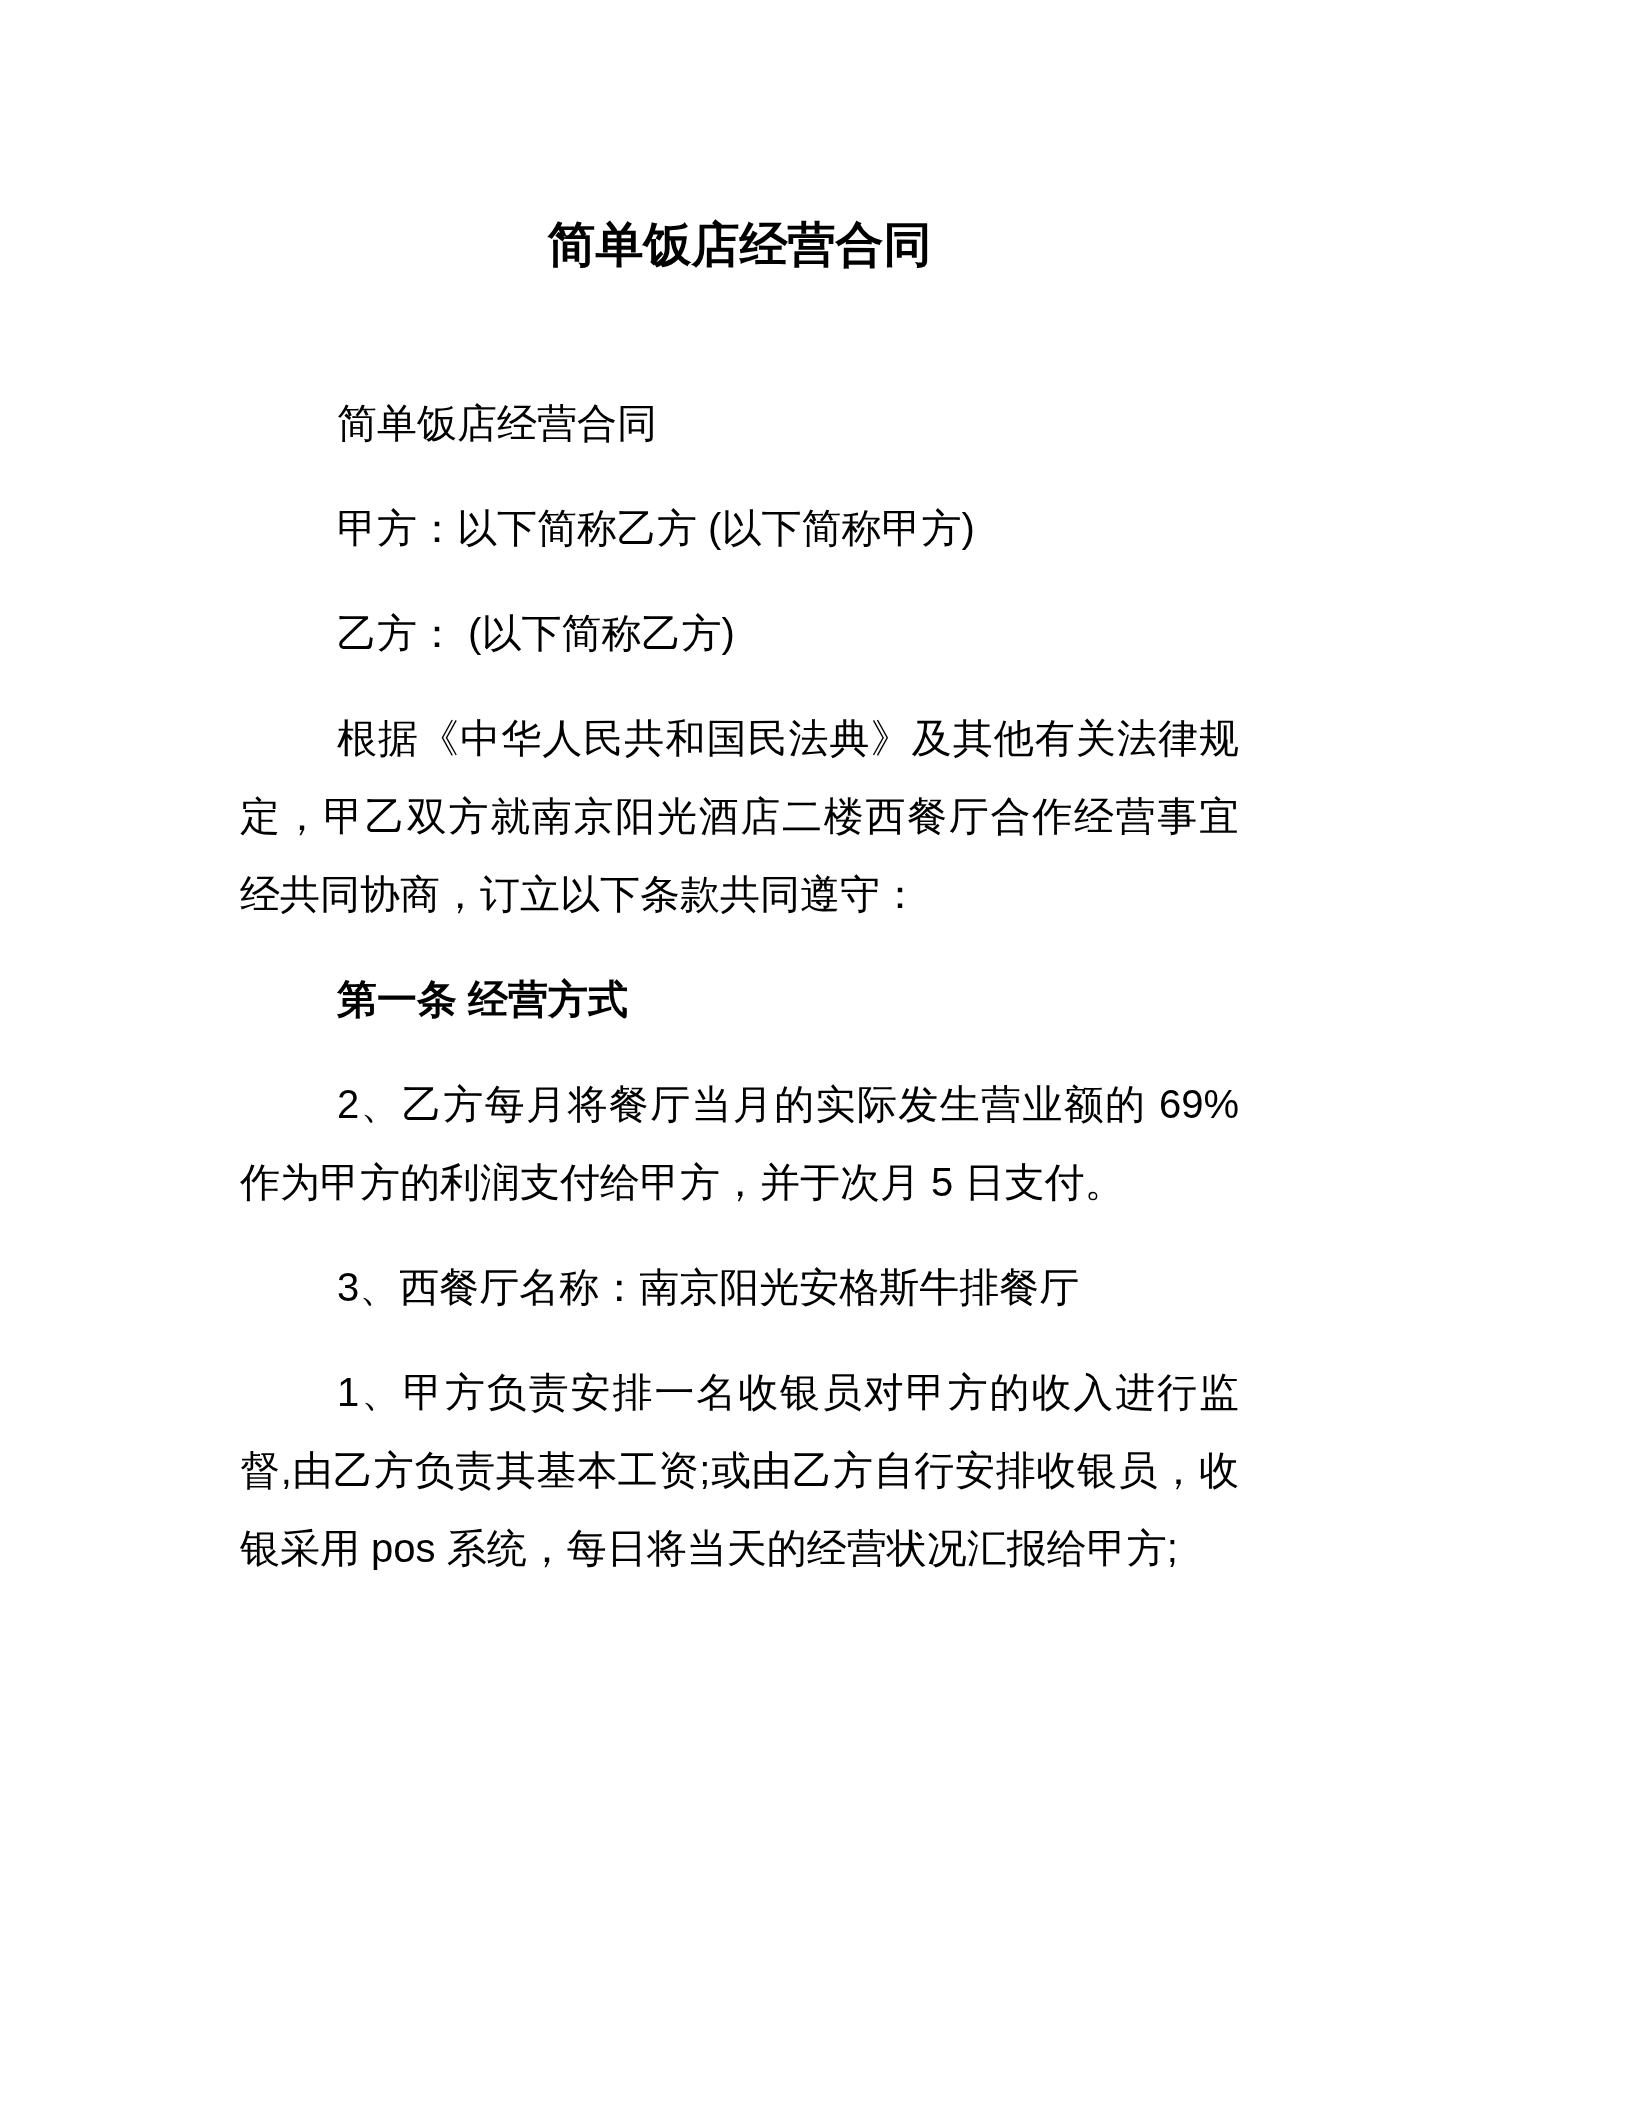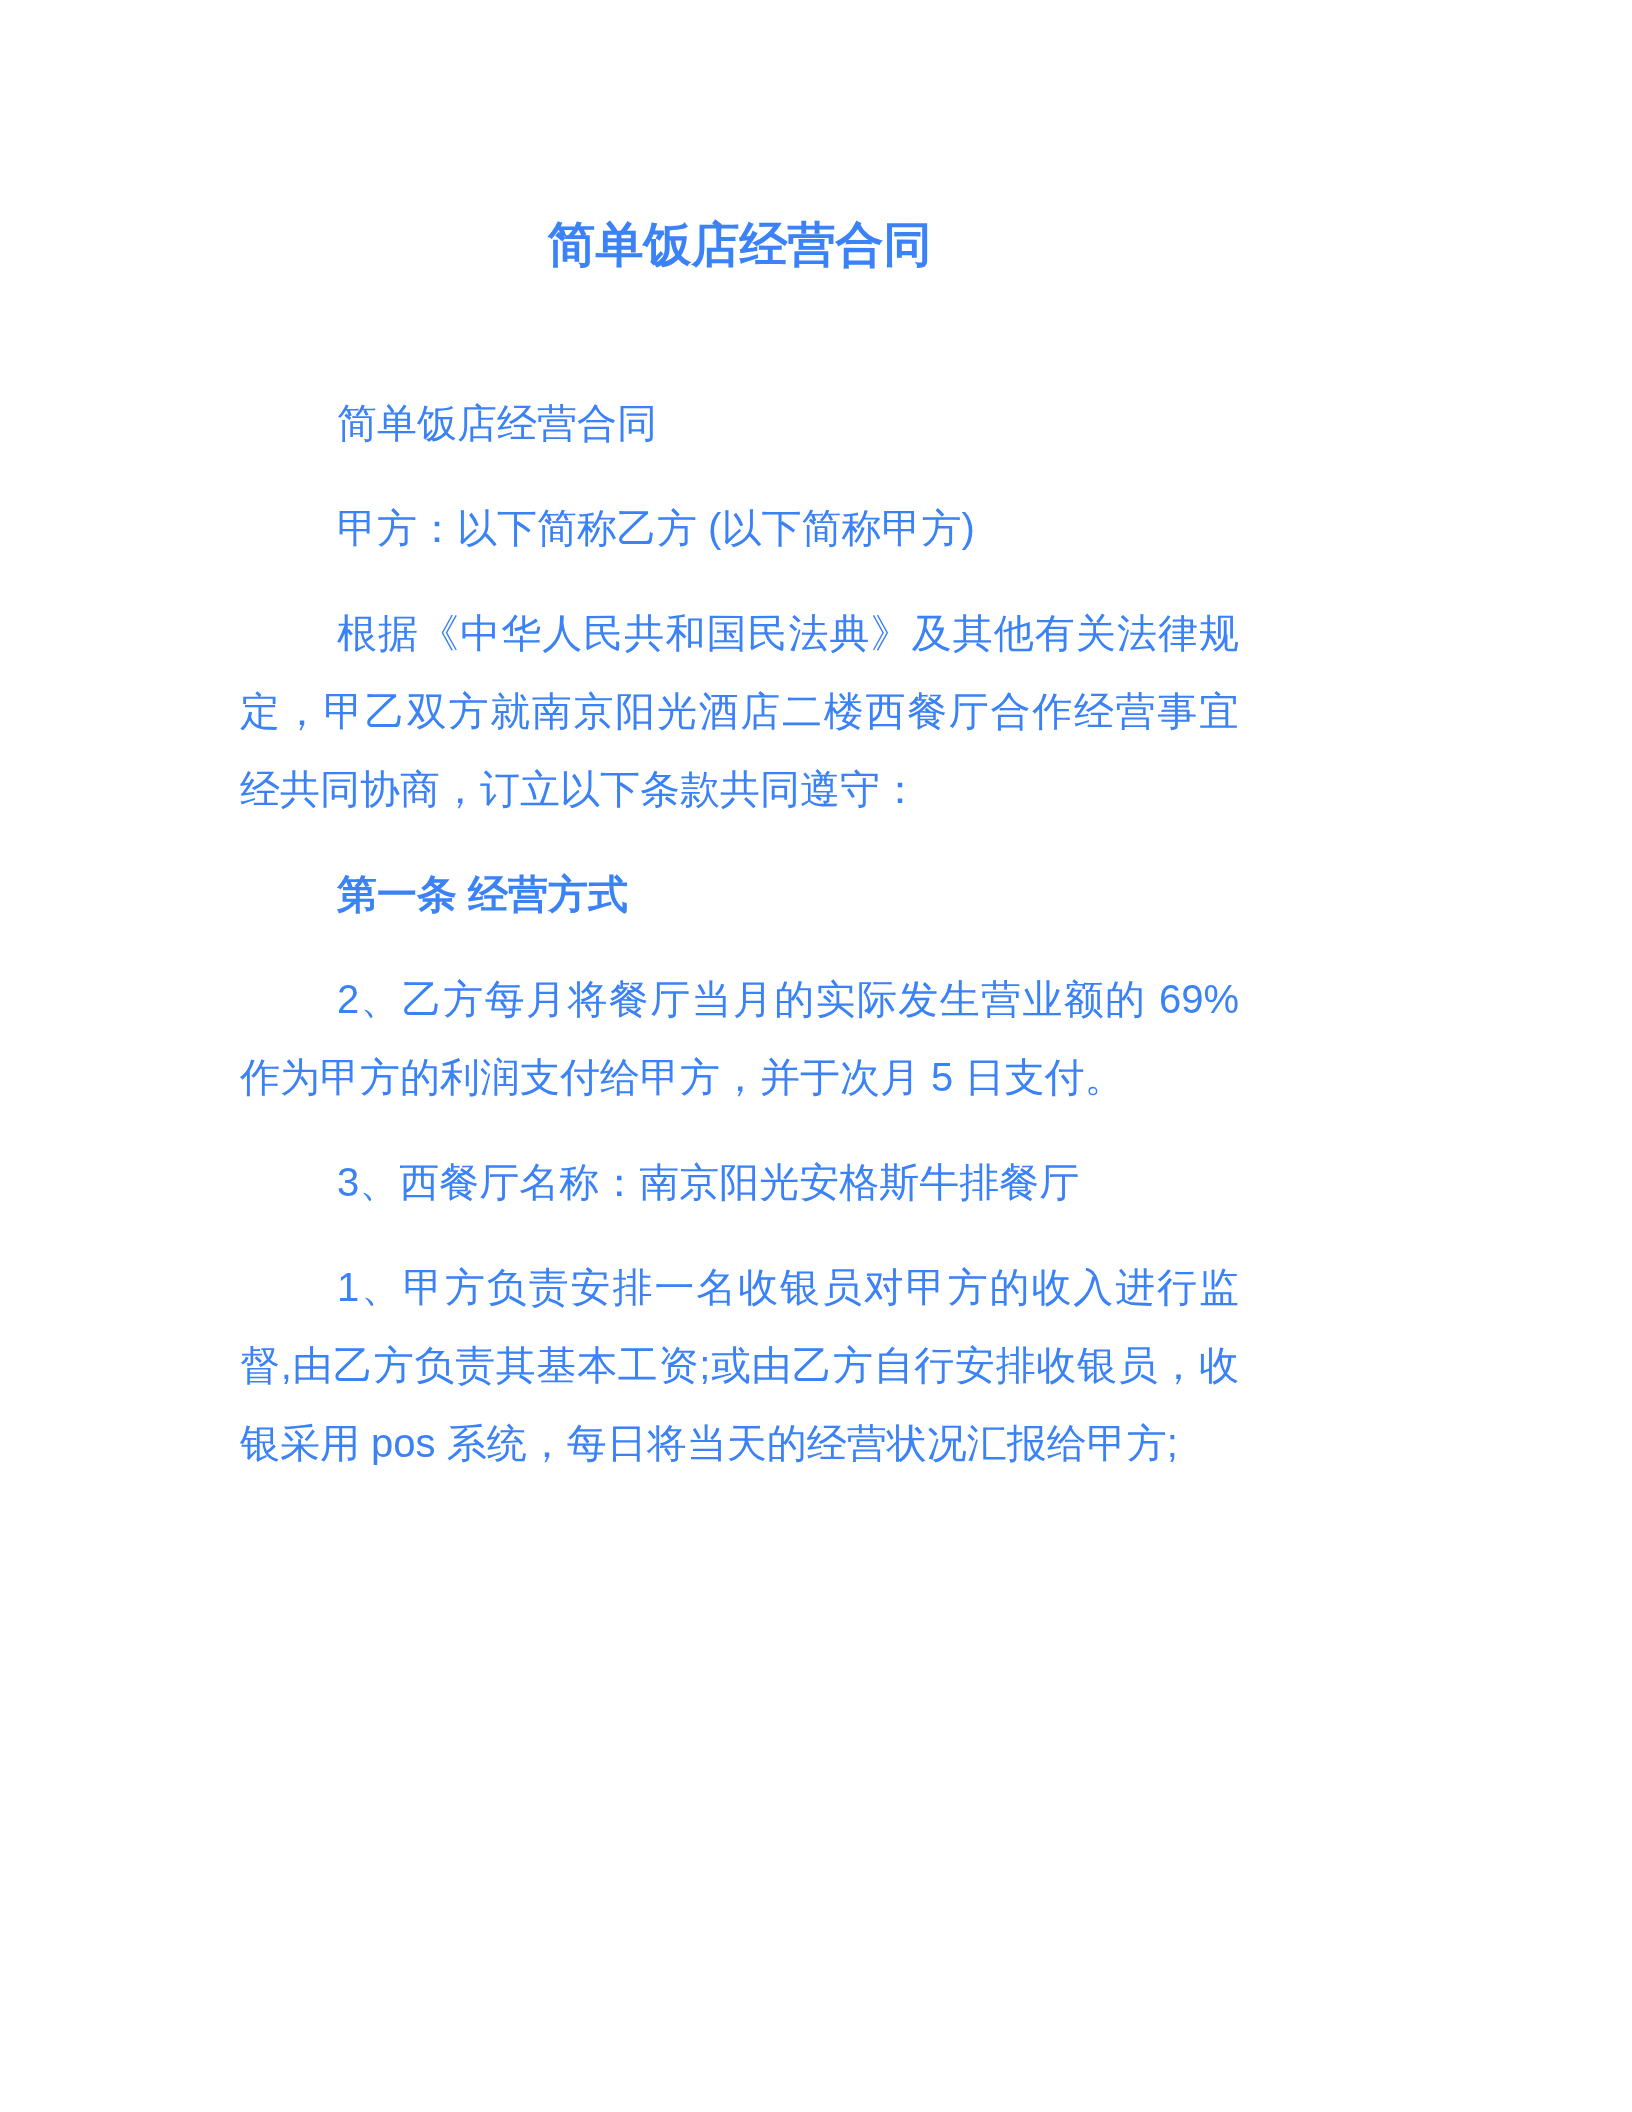--- a/index.html
+++ b/index.html
@@ -6,21 +6,21 @@
   html, body {
     margin: 0;
     padding: 0;
     background: #ffffff;
   }
   .page {
     position: relative;
     width: 1436px;
     height: 2112px;
     background: #ffffff;
-    color: #3b82f6;
+    color: #000000;
     font-family: "Liberation Sans", sans-serif;
     padding: 216px 197px 0 240px;
     overflow: hidden;
   }
   .doc-title {
     font-size: 48px;
     line-height: 58px;
     font-weight: bold;
     text-align: center;
     margin: 0 0 110px 0;
@@ -39,19 +39,20 @@
   }
 </style>
 </head>
 <body>
 
 <div class="page">
   <h1 class="doc-title">简单饭店经营合同</h1>
   <div>
       <p class="para">简单饭店经营合同</p>
       <p class="para">甲方：以下简称乙方 (以下简称甲方)</p>
+      <p class="para">乙方： (以下简称乙方)</p>
       <p class="para">根据《中华人民共和国民法典》及其他有关法律规定，甲乙双方就南京阳光酒店二楼西餐厅合作经营事宜经共同协商，订立以下条款共同遵守：</p>
       <p class="para bold">第一条 经营方式</p>
       <p class="para">2、乙方每月将餐厅当月的实际发生营业额的 69%作为甲方的利润支付给甲方，并于次月 5 日支付。</p>
       <p class="para">3、西餐厅名称：南京阳光安格斯牛排餐厅</p>
       <p class="para">1、甲方负责安排一名收银员对甲方的收入进行监督,由乙方负责其基本工资;或由乙方自行安排收银员，收银采用 pos 系统，每日将当天的经营状况汇报给甲方;</p>
     </div>
 </div>
 
 </body></html>

